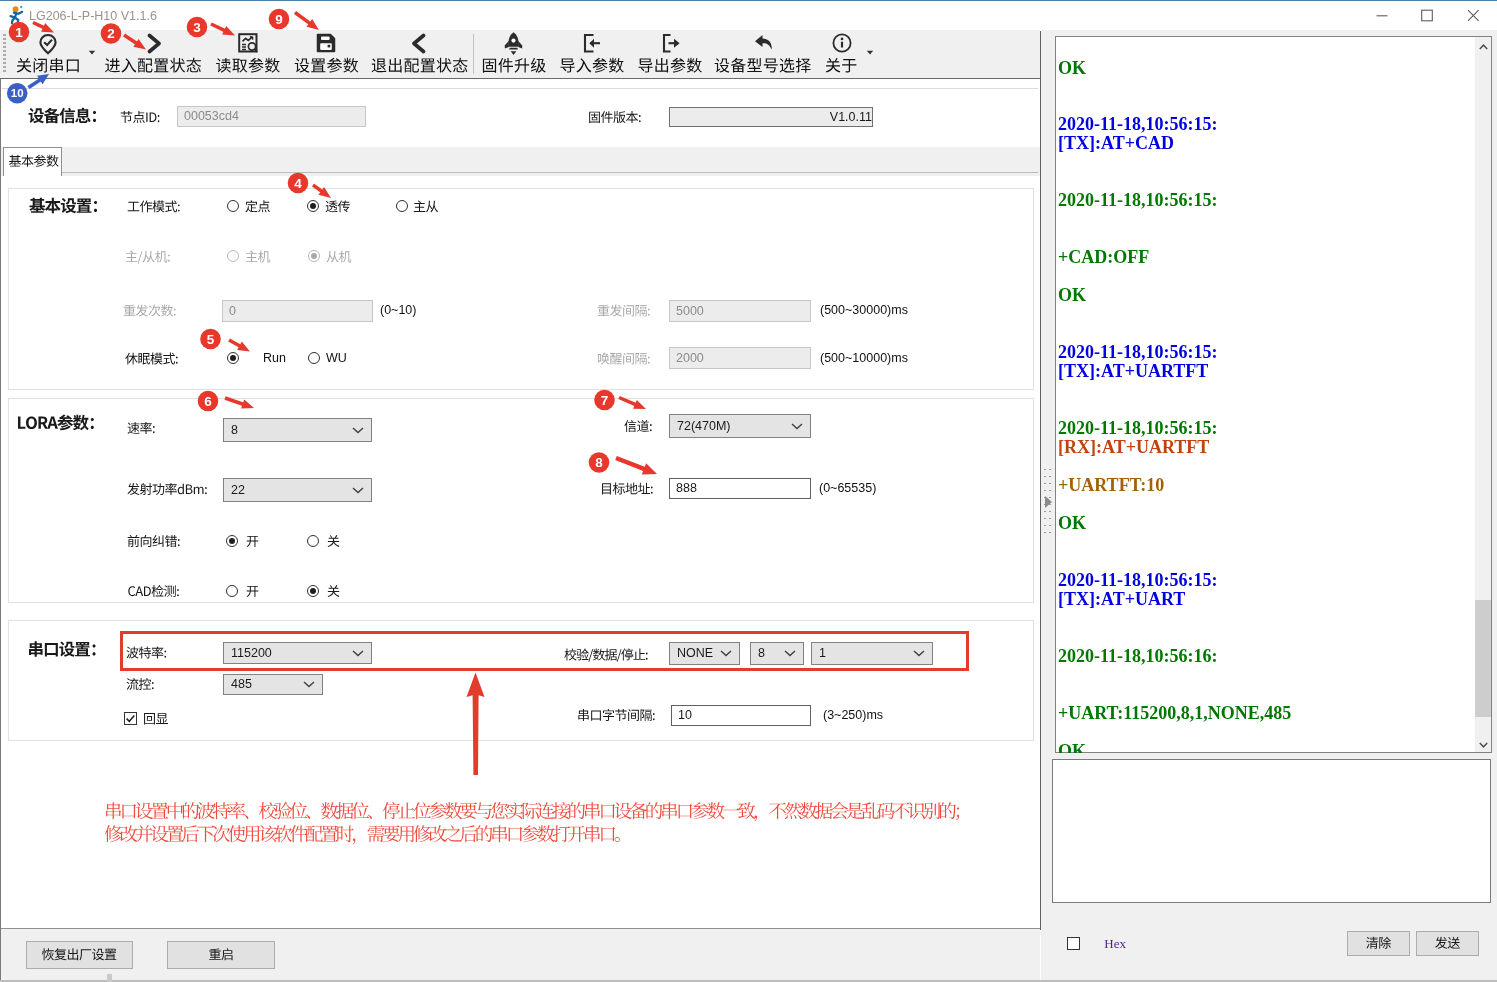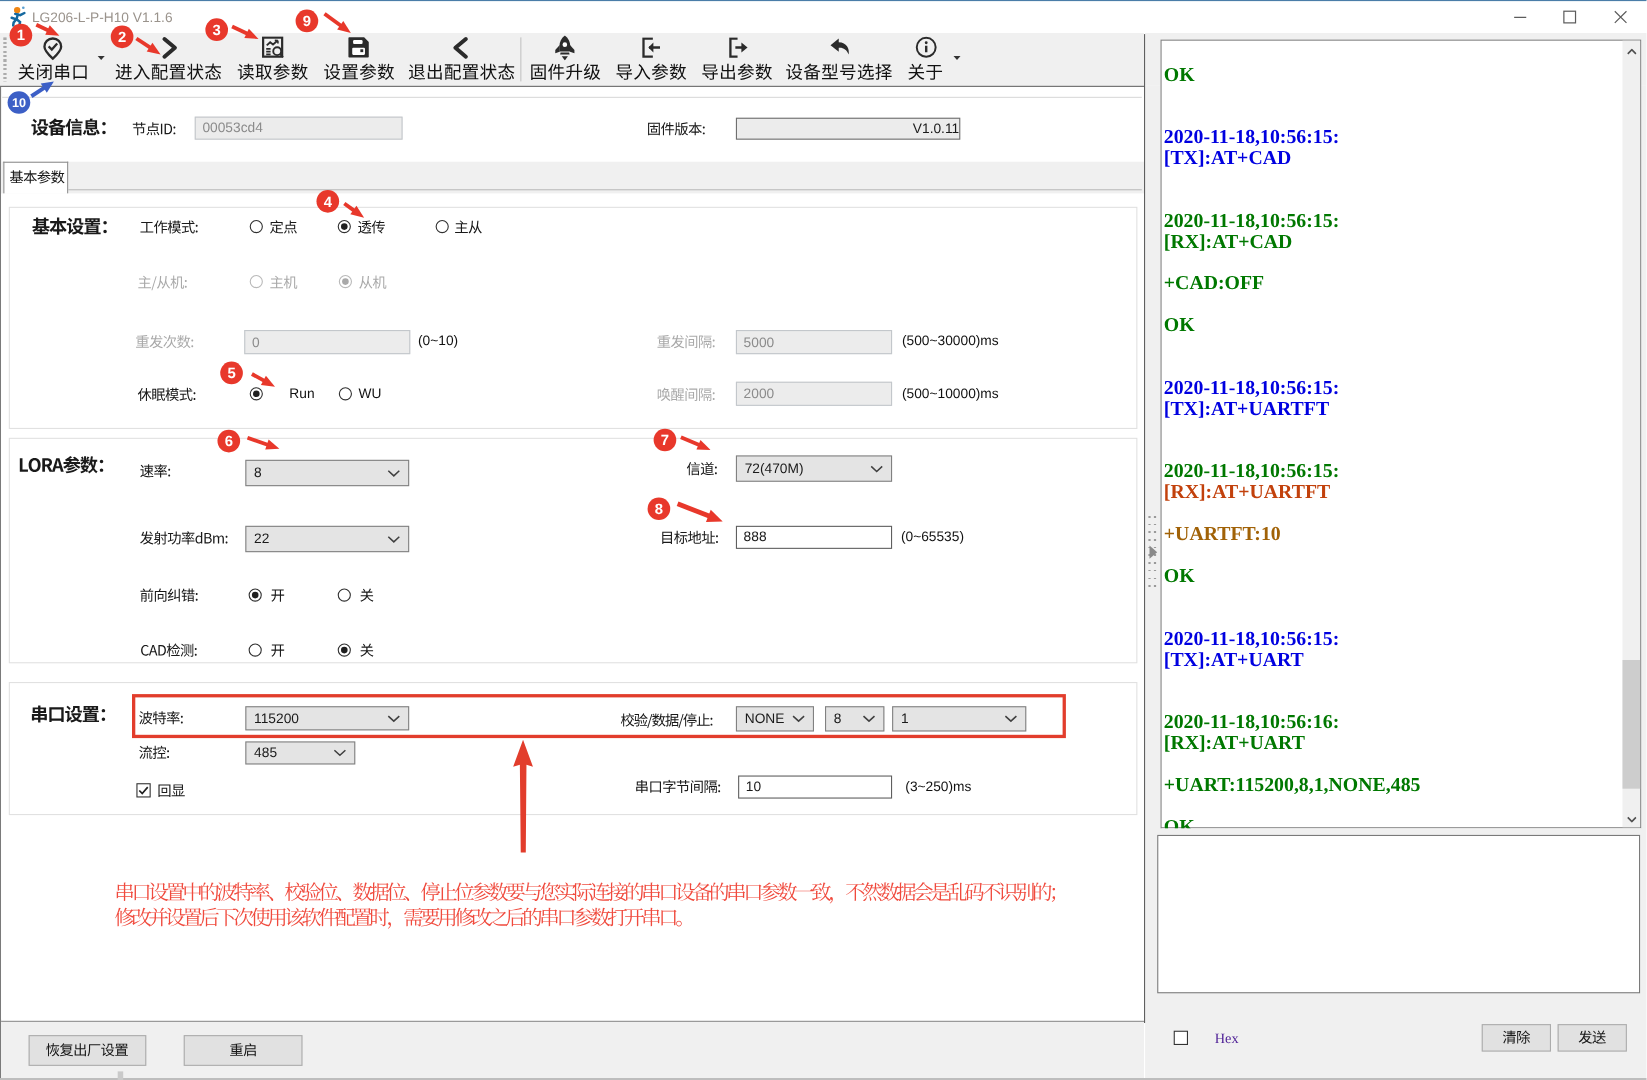--- a/index.html
+++ b/index.html
@@ -166,33 +166,31 @@
 <svg style="position:absolute;left:1479px;top:44px" width="9" height="6" viewBox="0 0 9 6">
       <path d="M0.8 5 L4.5 1.2 L8.2 5" fill="none" stroke="#505050" stroke-width="1.5"></path>
     </svg>
 <svg style="position:absolute;left:1479px;top:742px" width="9" height="6" viewBox="0 0 9 6">
       <path d="M0.8 1 L4.5 4.8 L8.2 1" fill="none" stroke="#505050" stroke-width="1.5"></path>
     </svg>
 <div style="position:absolute;left:1058px;top:58.5px;width:420px;height:19px;font:bold 18px/19px 'Liberation Serif',serif;color:#007800;text-align:left;white-space:nowrap;overflow:hidden;">OK</div>
 <div style="position:absolute;left:1058px;top:115px;width:420px;height:19px;font:bold 18px/19px 'Liberation Serif',serif;color:#0000e0;text-align:left;white-space:nowrap;overflow:hidden;">2020-11-18,10:56:15:</div>
 <div style="position:absolute;left:1058px;top:134.2px;width:420px;height:19px;font:bold 18px/19px 'Liberation Serif',serif;color:#0000e0;text-align:left;white-space:nowrap;overflow:hidden;">[TX]:AT+CAD</div>
 <div style="position:absolute;left:1058px;top:190.5px;width:420px;height:19px;font:bold 18px/19px 'Liberation Serif',serif;color:#007800;text-align:left;white-space:nowrap;overflow:hidden;">2020-11-18,10:56:15:</div>
-<div style="position:absolute;left:1058px;top:209.5px;width:420px;height:19px;font:bold 18px/19px 'Liberation Serif',serif;color:#007800;text-align:left;white-space:nowrap;overflow:hidden;">[RX]:AT+CAD</div>
 <div style="position:absolute;left:1058px;top:248px;width:420px;height:19px;font:bold 18px/19px 'Liberation Serif',serif;color:#007800;text-align:left;white-space:nowrap;overflow:hidden;">+CAD:OFF</div>
 <div style="position:absolute;left:1058px;top:286.2px;width:420px;height:19px;font:bold 18px/19px 'Liberation Serif',serif;color:#007800;text-align:left;white-space:nowrap;overflow:hidden;">OK</div>
 <div style="position:absolute;left:1058px;top:342.5px;width:420px;height:19px;font:bold 18px/19px 'Liberation Serif',serif;color:#0000e0;text-align:left;white-space:nowrap;overflow:hidden;">2020-11-18,10:56:15:</div>
 <div style="position:absolute;left:1058px;top:361.5px;width:420px;height:19px;font:bold 18px/19px 'Liberation Serif',serif;color:#0000e0;text-align:left;white-space:nowrap;overflow:hidden;">[TX]:AT+UARTFT</div>
 <div style="position:absolute;left:1058px;top:418.5px;width:420px;height:19px;font:bold 18px/19px 'Liberation Serif',serif;color:#007800;text-align:left;white-space:nowrap;overflow:hidden;">2020-11-18,10:56:15:</div>
 <div style="position:absolute;left:1058px;top:437.5px;width:420px;height:19px;font:bold 18px/19px 'Liberation Serif',serif;color:#c2410c;text-align:left;white-space:nowrap;overflow:hidden;">[RX]:AT+UARTFT</div>
 <div style="position:absolute;left:1058px;top:476px;width:420px;height:19px;font:bold 18px/19px 'Liberation Serif',serif;color:#a16207;text-align:left;white-space:nowrap;overflow:hidden;">+UARTFT:10</div>
 <div style="position:absolute;left:1058px;top:514px;width:420px;height:19px;font:bold 18px/19px 'Liberation Serif',serif;color:#007800;text-align:left;white-space:nowrap;overflow:hidden;">OK</div>
 <div style="position:absolute;left:1058px;top:570.5px;width:420px;height:19px;font:bold 18px/19px 'Liberation Serif',serif;color:#0000e0;text-align:left;white-space:nowrap;overflow:hidden;">2020-11-18,10:56:15:</div>
 <div style="position:absolute;left:1058px;top:589.5px;width:420px;height:19px;font:bold 18px/19px 'Liberation Serif',serif;color:#0000e0;text-align:left;white-space:nowrap;overflow:hidden;">[TX]:AT+UART</div>
 <div style="position:absolute;left:1058px;top:646.5px;width:420px;height:19px;font:bold 18px/19px 'Liberation Serif',serif;color:#007800;text-align:left;white-space:nowrap;overflow:hidden;">2020-11-18,10:56:16:</div>
-<div style="position:absolute;left:1058px;top:665.5px;width:420px;height:19px;font:bold 18px/19px 'Liberation Serif',serif;color:#007800;text-align:left;white-space:nowrap;overflow:hidden;">[RX]:AT+UART</div>
 <div style="position:absolute;left:1058px;top:704px;width:420px;height:19px;font:bold 18px/19px 'Liberation Serif',serif;color:#007800;text-align:left;white-space:nowrap;overflow:hidden;">+UART:115200,8,1,NONE,485</div>
 <div style="position:absolute;left:1058px;top:742px;width:420px;height:19px;font:bold 18px/19px 'Liberation Serif',serif;color:#007800;text-align:left;white-space:nowrap;overflow:hidden;">OK</div>
 <div style="position:absolute;left:1056px;top:753px;width:436px;height:6px;background:#f0f0f0;"></div>
 <div style="position:absolute;left:1044px;top:469px;width:2px;height:68px;background-image:repeating-linear-gradient(to bottom,#9a9a9a 0 1.5px,transparent 1.5px 7px);"></div>
 <div style="position:absolute;left:1049px;top:469px;width:2px;height:68px;background-image:repeating-linear-gradient(to bottom,#9a9a9a 0 1.5px,transparent 1.5px 7px);"></div>
 <div style="position:absolute;left:1052px;top:759px;width:439px;height:144px;background:#fff;border:1px solid #7a7a7a;box-sizing:border-box;"></div>
 <div style="position:absolute;left:1067px;top:937px;width:13px;height:13px;border:1px solid #333;background:#fff;box-sizing:border-box;"></div>
 <div style="position:absolute;left:1086px;top:937px;width:40px;height:13px;font:normal 13px/13px 'Liberation Serif',serif;color:#4c1d95;text-align:right;white-space:nowrap;">Hex</div>
 <div style="position:absolute;left:1347px;top:931px;width:62.5px;height:24.5px;background:#e1e1e1;border:1px solid #acacac;box-sizing:border-box;"></div>
 <div style="position:absolute;left:1416px;top:931px;width:62.5px;height:24.5px;background:#e1e1e1;border:1px solid #acacac;box-sizing:border-box;"></div>

